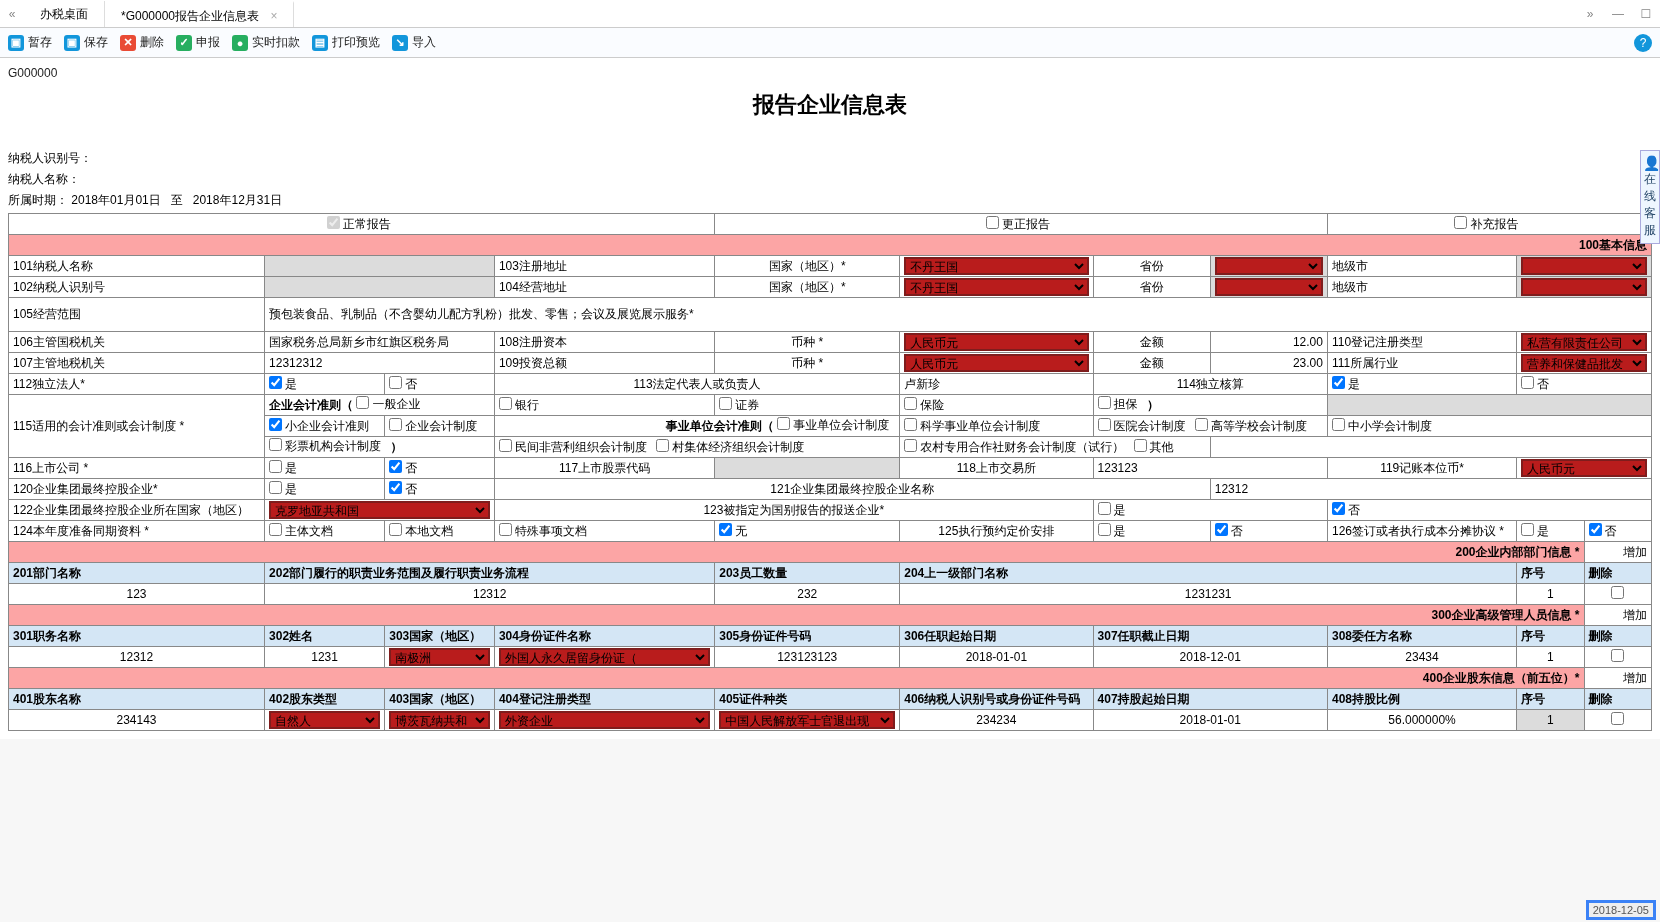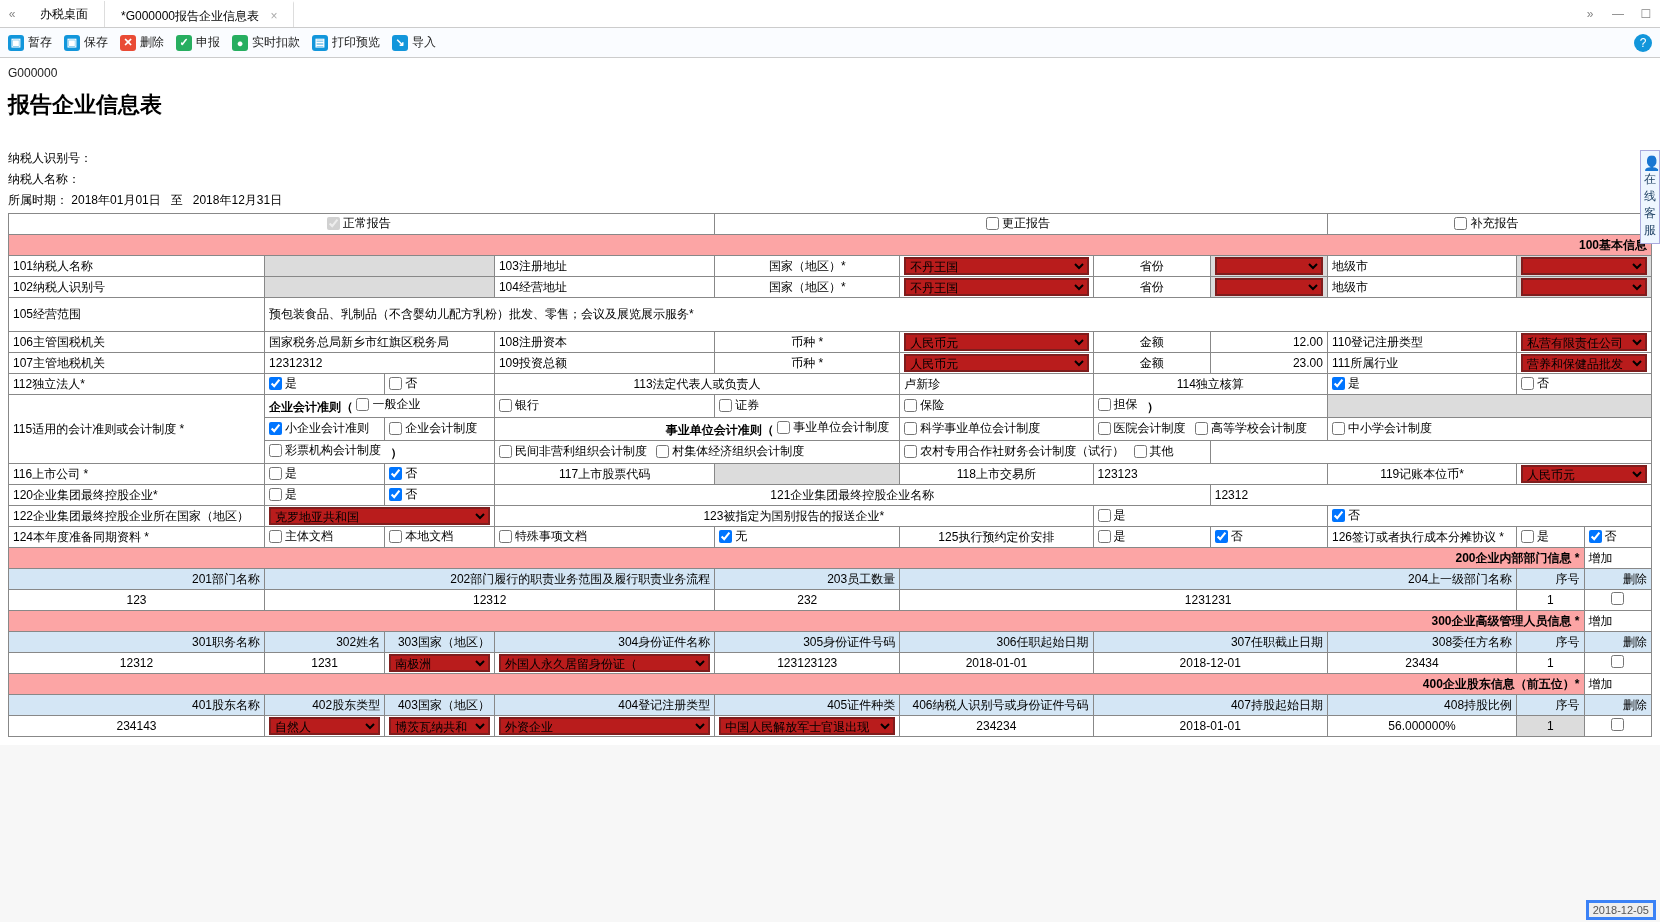--- a/index.html
+++ b/index.html
@@ -10,35 +10,35 @@
 .tab.active { background:#fff; border-top:2px solid #fff; }
 .tab-close { margin-left:8px; color:#aaa; cursor:pointer; }
 .win-ctrl { margin-left:auto; display:flex; }
 .win-btn { width:28px; height:26px; text-align:center; line-height:26px; color:#888; cursor:pointer; }
 .toolbar { display:flex; align-items:center; height:30px; background:#fafcff; border-bottom:1px solid #ccc; padding:0 8px; }
 .tb-btn { display:flex; align-items:center; margin-right:12px; cursor:pointer; color:#222; }
 .tb-icon { width:16px; height:16px; border-radius:3px; margin-right:4px; display:inline-flex; align-items:center; justify-content:center; color:#fff; font-size:11px; font-weight:bold; }
 .help { margin-left:auto; width:18px; height:18px; border-radius:50%; background:#1296db; color:#fff; text-align:center; line-height:18px; cursor:pointer; }
 .page { background:#fff; padding:8px; position:relative; }
 .page-code { font-size:12px; color:#222; }
-.page-title { text-align:left; font-size:22px; font-weight:bold; margin:10px 0 30px; }
+.page-title { text-align:center; font-size:22px; font-weight:bold; margin:10px 0 30px; }
 .info-line { font-size:12px; margin:4px 0; }
 table.form { width:100%; border-collapse:collapse; }
 table.form td, table.form th { border:1px solid #888; padding:1px 4px; height:21px; vertical-align:middle; white-space:nowrap; overflow:hidden; }
 .sec-head { background:#fca5a5; text-align:right; font-weight:bold; }
-.col-head { background:#d4e6f5; text-align:right; }
+.col-head { background:#d4e6f5; text-align:left;font-weight:bold; }
 .lbl { background:#fff; }
 .center { text-align:center; }
 .right { text-align:right; }
 .grey { background:#dcdcdc; }
 input.txt, select.sel { width:100%; border:none; background:transparent; height:18px; font-size:12px; }
 select.sel { background:#b91c1c; border:2px solid #7f1d1d; height:18px; }
-.cb { display:inline-flex; align-items:center; margin-right:6px; }
+.cb { display:inline-flex; align-items:flex-start; margin-right:6px; }
 .cb input { margin-right:3px; }
-.action-cell { text-align:left; }
+.action-cell { text-align:right; }
 .float-tab { position:fixed; right:0; top:150px; width:20px; background:#eef6ff; border:1px solid #aad; padding:4px 2px; font-size:11px; text-align:center; color:#246; cursor:pointer; }
 .footer-date { position:fixed; bottom:2px; right:4px; font-size:11px; color:#555; background:#eee; padding:1px 4px; border:3px solid #3b82f6; }
 </style>
 </head>
 <body>
 
 <div class="top-tabs">
   <div class="tab-nav">«</div>
   <div class="tab">办税桌面</div>
   <div class="tab active">

